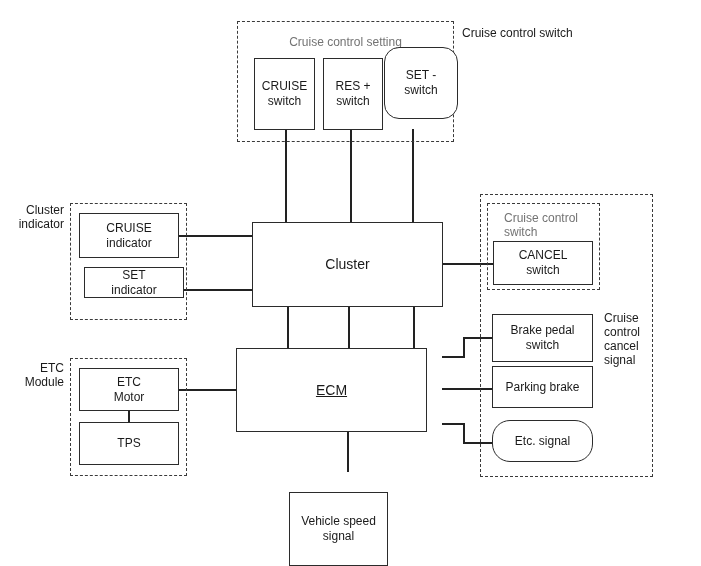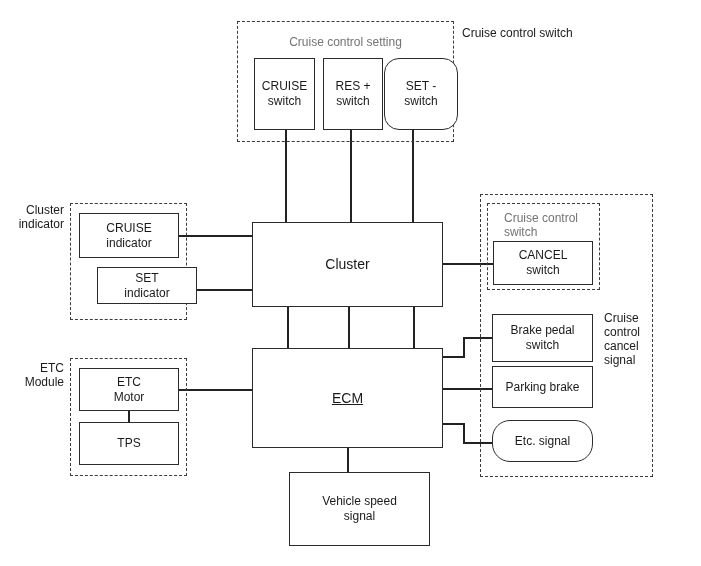--- a/index.html
+++ b/index.html
@@ -70,30 +70,30 @@
   <div class="group" style="left:237px; top:21px; width:217px; height:121px;">
     <div class="group-label" style="left:0; right:0; top:13px; text-align:center;">Cruise control setting</div>
   </div>
 
   <div class="float-label" style="left:462px; top:26px;">Cruise control switch</div>
 
   <div class="node" style="left:254px; top:58px; width:61px; height:72px;">CRUISE
 switch</div>
   <div class="node" style="left:323px; top:58px; width:60px; height:72px;">RES +
 switch</div>
-  <div class="node" style="left:384px; top:58px; width:74px; height:72px;border-radius:15px;">SET -
+  <div class="node" style="left:384px; top:47px; width:74px; height:72px;border-radius:15px;">SET -
 switch</div>
 
   <div class="float-label right-align" style="left:8px; top:203px; width:56px;">Cluster
 indicator</div>
 
   <div class="group" style="left:70px; top:203px; width:117px; height:117px;"></div>
   <div class="node" style="left:79px; top:213px; width:100px; height:45px;">CRUISE
 indicator</div>
-  <div class="node" style="left:97px; top:267px; width:100px; height:37px;">SET
+  <div class="node" style="left:84px; top:267px; width:100px; height:31px;">SET
 indicator</div>
 
   <div class="node big" style="left:252px; top:222px; width:191px; height:85px;">Cluster</div>
 
   <div class="group" style="left:480px; top:194px; width:173px; height:283px;"></div>
   <div class="float-label" style="left:604px; top:311px;">Cruise
 control
 cancel
 signal</div>
 
@@ -110,23 +110,23 @@
   <div class="node" style="left:492px; top:420px; width:101px; height:42px;border-radius:18px;">Etc. signal</div>
 
   <div class="float-label right-align" style="left:8px; top:361px; width:56px;">ETC
 Module</div>
 
   <div class="group" style="left:70px; top:358px; width:117px; height:118px;"></div>
   <div class="node" style="left:79px; top:368px; width:100px; height:43px;">ETC
 Motor</div>
   <div class="node" style="left:79px; top:422px; width:100px; height:43px;">TPS</div>
 
-  <div class="node big" style="left:252px; top:348px; width:191px; height:100px;text-decoration:underline;">ECM</div>
+  <div class="node big" style="left:236px; top:348px; width:191px; height:84px;text-decoration:underline;">ECM</div>
 
-  <div class="node" style="left:289px; top:472px; width:141px; height:74px;">Vehicle speed
+  <div class="node" style="left:289px; top:492px; width:99px; height:74px;">Vehicle speed
 signal</div>
 
   <div class="line v" style="left:285px; top:129px; height:93px;"></div>
   <div class="line v" style="left:350px; top:129px; height:93px;"></div>
   <div class="line v" style="left:412px; top:129px; height:93px;"></div>
 
   <div class="line h" style="left:179px; top:235px; width:74px;"></div>
   <div class="line h" style="left:179px; top:289px; width:74px;"></div>
 
   <div class="line v" style="left:287px; top:306px; height:43px;"></div>

